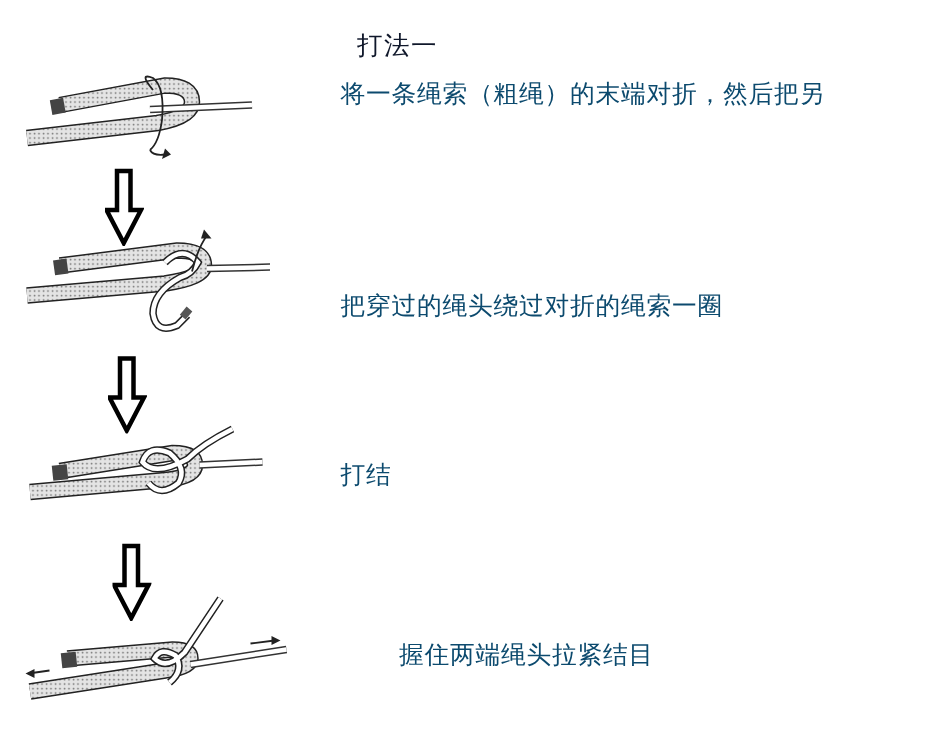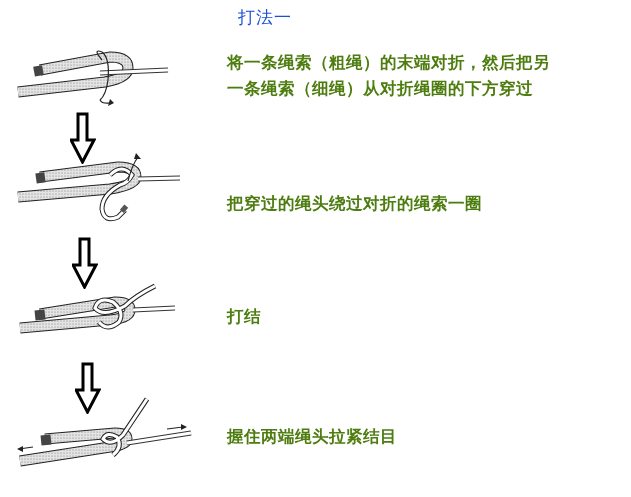--- a/index.html
+++ b/index.html
@@ -1,30 +1,29 @@
 <!DOCTYPE html>
 <html><head>
 <meta charset="utf-8">
 <style>
   html, body { margin: 0; padding: 0; background: #ffffff; }
   body { width: 631px; height: 497px; position: relative; overflow: hidden;
          font-family: "DejaVu Sans", "Liberation Sans", sans-serif; }
-  .title { position: absolute; left: 238px; top: 6px; font-size: 17px; color: #1d4ed8; letter-spacing: 1px; }
-  .step-text { position: absolute; left: 227px; font-size: 16.5px; color: #4d7c0f; line-height: 26px; letter-spacing: 0.5px; font-weight: bold; }
+  .title { position: absolute; left: 238px; top: 19px; font-size: 17px; color: #0f172a; letter-spacing: 1px; }
+  .step-text { position: absolute; left: 227px; font-size: 16.5px; color: #0c4a6e; line-height: 26px; letter-spacing: 0.5px; }
   .illus { position: absolute; }
   .arrow { position: absolute; }
 </style>
 </head>
 <body>
 
 <div class="title">打法一</div>
 
 <div class="step-text" style="top:50px;">
   <div>将一条绳索（粗绳）的末端对折，然后把另</div>
-  <div>一条绳索（细绳）从对折绳圈的下方穿过</div>
 </div>
 <svg class="illus" style="left:10px;top:40px;" width="170" height="75" viewBox="0 0 170 75">
   <defs>
     <pattern id="dots" width="3" height="3" patternUnits="userSpaceOnUse">
       <rect width="3" height="3" fill="#e4e4e4"></rect>
         <circle cx="1" cy="1" r="0.6" fill="#777"></circle>
     </pattern>
   </defs>
   <path d="M8 52 L95 42 Q118 38 118 28 Q118 17 100 17 L30 30" stroke="#222" stroke-width="11" fill="none" stroke-linecap="butt"></path>
   <path d="M8 52 L95 42 Q118 38 118 28 Q118 17 100 17 L30 30" stroke="url(#dots)" stroke-width="9" fill="none"></path>
@@ -66,21 +65,21 @@
   <line x1="118" y1="32" x2="160" y2="30" stroke="#333" stroke-width="5"></line>
   <line x1="118" y1="32" x2="160" y2="30" stroke="#fff" stroke-width="3"></line>
   <path d="M140 8 Q120 18 110 28 Q88 40 80 30 Q84 18 98 24 Q110 34 104 44 Q92 54 84 44" stroke="#222" stroke-width="5" fill="none"></path>
   <path d="M140 8 Q120 18 110 28 Q88 40 80 30 Q84 18 98 24 Q110 34 104 44 Q92 54 84 44" stroke="#fff" stroke-width="3" fill="none"></path>
 </svg>
 
 <svg class="arrow" style="left:75px;top:362px;" width="26" height="52" viewBox="0 0 26 52">
   <path d="M8 2 H17 V28 H24 L12.5 50 L1 28 H8 Z" fill="#fff" stroke="#000" stroke-width="3"></path>
 </svg>
 
-<div class="step-text" style="top:424px;">握住两端绳头拉紧结目</div>
+<div class="step-text" style="top:424px;margin-left:39px;">握住两端绳头拉紧结目</div>
 <svg class="illus" style="left:15px;top:395px;" width="180" height="80" viewBox="0 0 180 80">
   <path d="M5 66 L95 52 Q112 50 112 44 Q112 38 100 38 L30 44" stroke="#222" stroke-width="11" fill="none"></path>
   <path d="M5 66 L95 52 Q112 50 112 44 Q112 38 100 38 L30 44" stroke="url(#dots)" stroke-width="9" fill="none"></path>
   <rect x="26" y="40" width="10" height="10" fill="#444" transform="rotate(-6 31 45)"></rect>
   <line x1="112" y1="48" x2="176" y2="38" stroke="#333" stroke-width="5"></line>
   <line x1="112" y1="48" x2="176" y2="38" stroke="#fff" stroke-width="3"></line>
   <path d="M132 4 L108 40 Q96 52 88 44 Q92 36 102 42 Q108 52 98 60" stroke="#222" stroke-width="5" fill="none"></path>
   <path d="M132 4 L108 40 Q96 52 88 44 Q92 36 102 42 Q108 52 98 60" stroke="#fff" stroke-width="3" fill="none"></path>
   <line x1="4" y1="54" x2="18" y2="52" stroke="#222" stroke-width="1.2"></line>
   <polygon points="2,54 8,51 8,57" fill="#222"></polygon>

